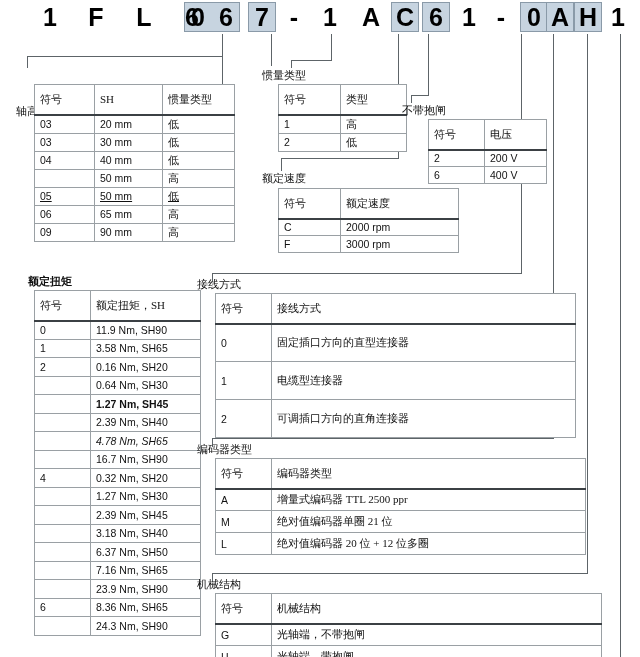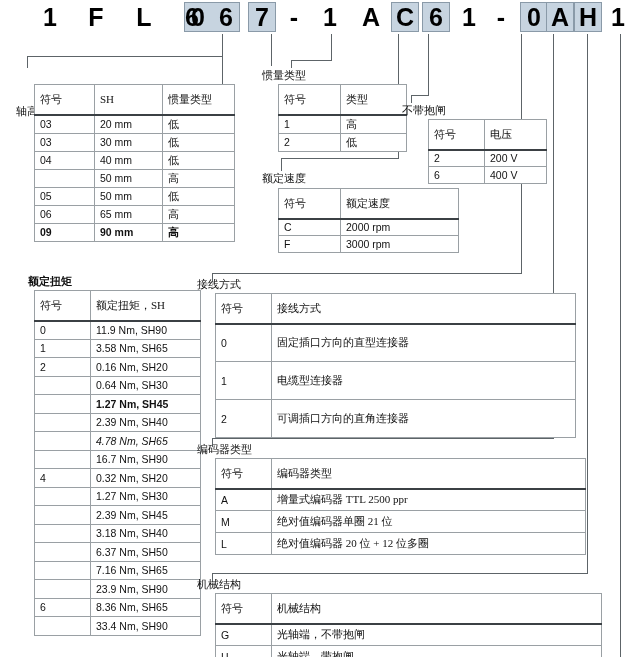--- a/index.html
+++ b/index.html
@@ -160,31 +160,31 @@
       <tr style="height: 17px;">
         <td>04</td>
         <td>40 mm</td>
         <td class="cn">低</td>
       </tr>
       <tr style="height: 17px;">
         <td></td>
         <td>50 mm</td>
         <td class="cn">高</td>
       </tr>
-      <tr style="height: 17px;">
+      <tr style="height: 17px; text-decoration: underline;">
         <td>05</td>
         <td>50 mm</td>
         <td class="cn">低</td>
       </tr>
       <tr style="height: 17px;">
         <td>06</td>
         <td>65 mm</td>
         <td class="cn">高</td>
       </tr>
-      <tr style="height: 17px; font-weight: bold;">
+      <tr style="height: 17px;">
         <td>09</td>
         <td>90 mm</td>
         <td class="cn">高</td>
       </tr>
     </tbody>
 </table>
 
 <div class="tbl-title" style="left:262px;top:68px;">惯量类型</div>
 <table class="dt" id="tbl-inertia" style="left:262px;top:84px;width:128px;">
   <colgroup>
@@ -329,21 +329,21 @@
       <tr style="height: 18.5px;">
         <td></td>
         <td>23.9 Nm, SH90</td>
       </tr>
       <tr style="height: 18.5px;">
         <td>6</td>
         <td>8.36 Nm, SH65</td>
       </tr>
       <tr style="height: 18.5px;">
         <td></td>
-        <td>33.4 Nm, SH90</td>
+        <td>24.3 Nm, SH90</td>
       </tr>
     </tbody>
 </table>
 
 <div class="tbl-title" style="left:197px;top:277px;">接线方式</div>
 <table class="dt" id="tbl-wiring" style="left:199px;top:293px;width:360px;">
   <colgroup>
       <col style="width:56px">
       <col style="width:304px">
     </colgroup>

